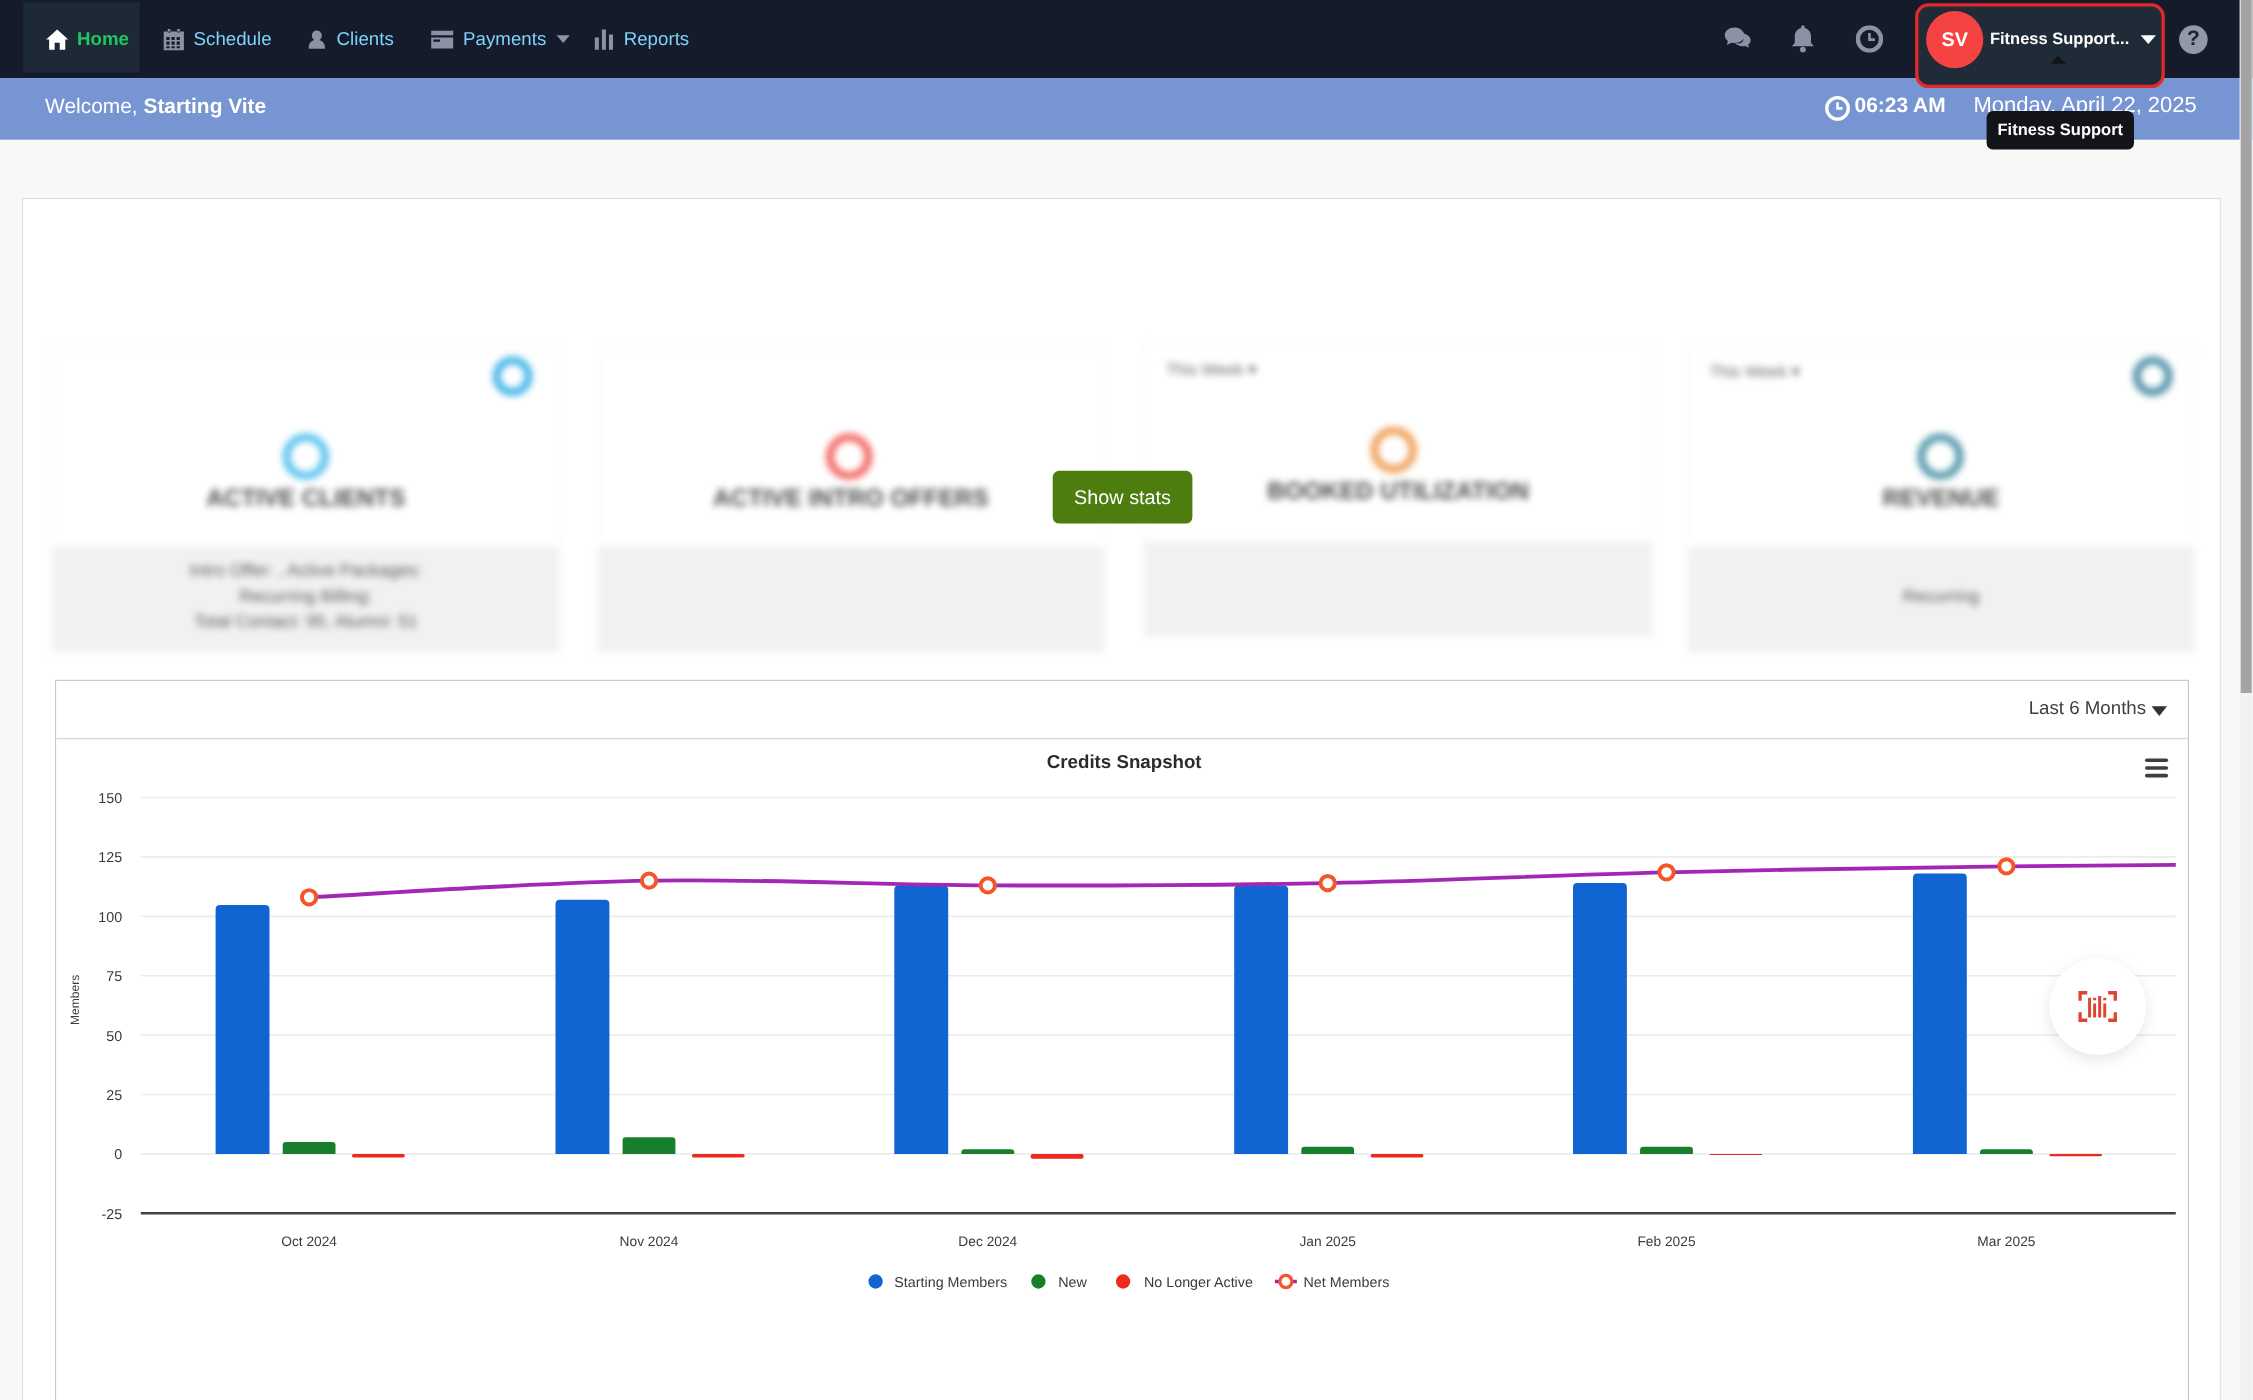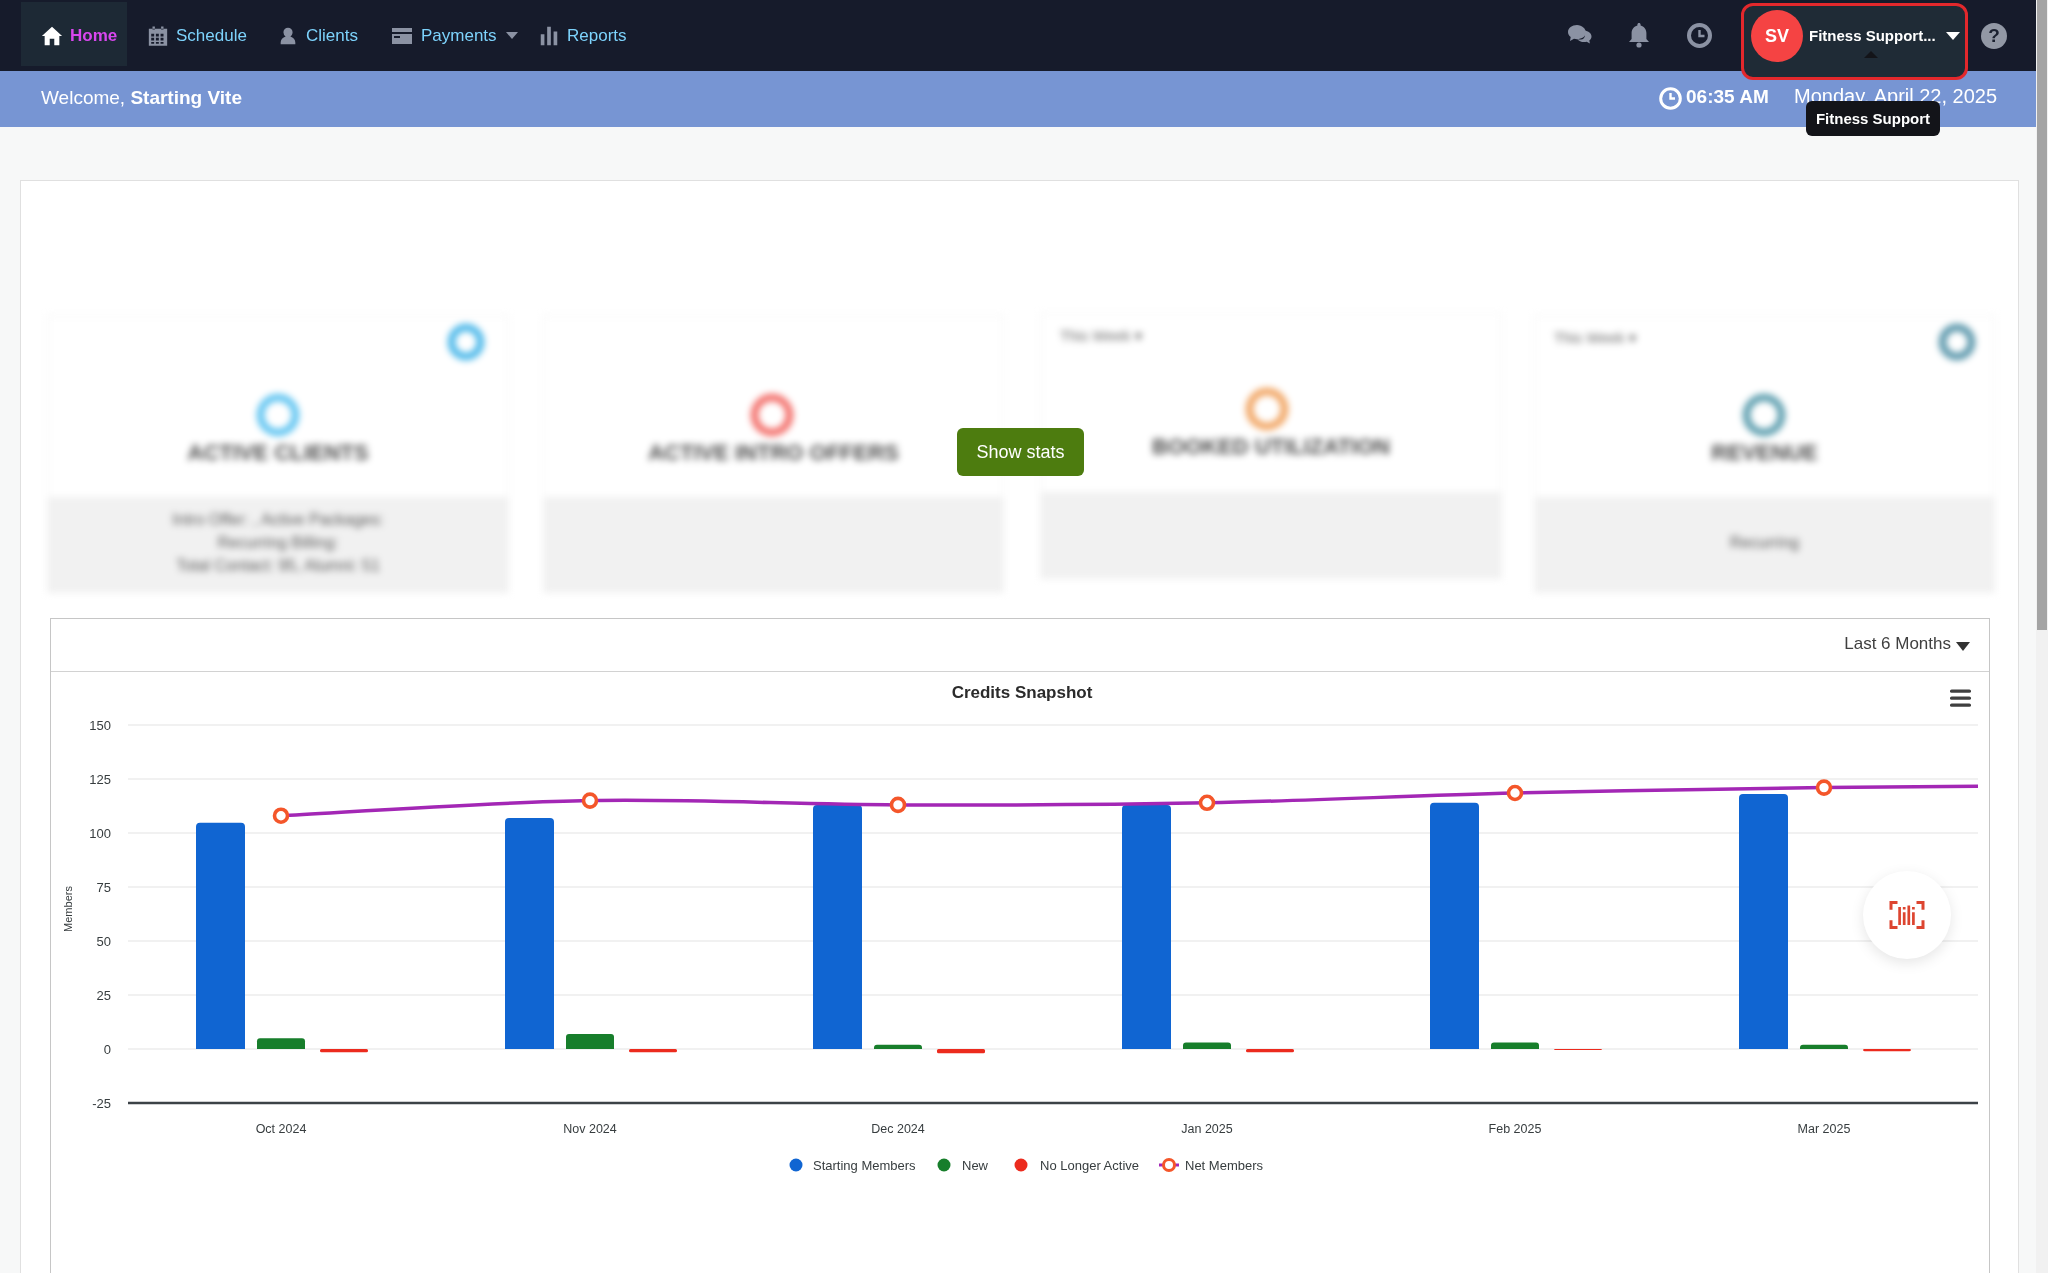--- a/index.html
+++ b/index.html
@@ -5,21 +5,21 @@
   * { margin:0; padding:0; box-sizing:border-box; }
   html,body { width:2048px; height:1273px; overflow:hidden; }
   body { font-family:"Liberation Sans", sans-serif; background:#f7f8f8; position:relative; }
   .abs { position:absolute; }
 
   
   #nav { position:absolute; left:0; top:0; width:2048px; height:71px; background:#161b2b; }
   #homeTab { position:absolute; left:21px; top:2px; width:106px; height:64px; background:#1d2935; }
   .navitem { position:absolute; top:0; height:71px; display:flex; align-items:center; color:#7dd3fc; font-size:17px; }
   .navitem svg { margin-right:7px; }
-  .navitem.active { color:#d946ef; font-weight:bold; }
+  .navitem.active { color:#22c55e; font-weight:bold; }
 
   
   #wbar { position:absolute; left:0; top:71px; width:2048px; height:56px; background:#7795d3; color:#fff; }
 
   
   #panel { position:absolute; left:20px; top:180px; width:1999px; height:1200px; background:#fff; border:1px solid #e0e0e0; }
   #tabrow { position:absolute; left:0; top:0; width:1997px; height:84px; border-bottom:1px solid #e4e4e4; }
   #snapTab { position:absolute; left:41px; top:24px; font-size:18px; color:#3c3c3c; }
   #snapLine { position:absolute; left:21px; top:60px; width:119px; height:3px; background:#4d7cc9; }
 
@@ -109,21 +109,21 @@
 
 <div id="tooltiparrow"></div>
 <div id="tooltip">Fitness Support</div>
 
 <div id="wbar">
   <div class="abs" style="left:41px;top:16px;font-size:19px;">Welcome, <b>Starting Vite</b></div>
   <svg class="abs" style="left:1659px;top:16px;" width="23" height="23" viewBox="0 0 23 23">
     <circle cx="11.5" cy="11.5" r="9.8" fill="none" stroke="#fff" stroke-width="3"></circle>
     <path d="M11.5 6v5.5h4.5" fill="none" stroke="#fff" stroke-width="2.4"></path>
   </svg>
-  <div class="abs" style="left:1686px;top:15px;font-size:19px;font-weight:bold;color:#fff;">06:35 AM</div>
+  <div class="abs" style="left:1686px;top:15px;font-size:19px;font-weight:bold;color:#fff;">06:23 AM</div>
   <div class="abs" style="left:1794px;top:14px;font-size:20px;color:#fff;">Monday, April 22, 2025</div>
 </div>
 
 <div id="panel">
 
   <div class="card" style="left:26px;top:134px;width:462px;height:278px;">
     <div class="blurwrap">
       <div class="cwhite" style="height:183px;"></div>
       <div class="cgray" style="top:183px;height:95px;"></div>
       <div class="donut" style="left:210px;top:79px;width:42px;height:42px;border:7px solid #54c0f0;"></div>

